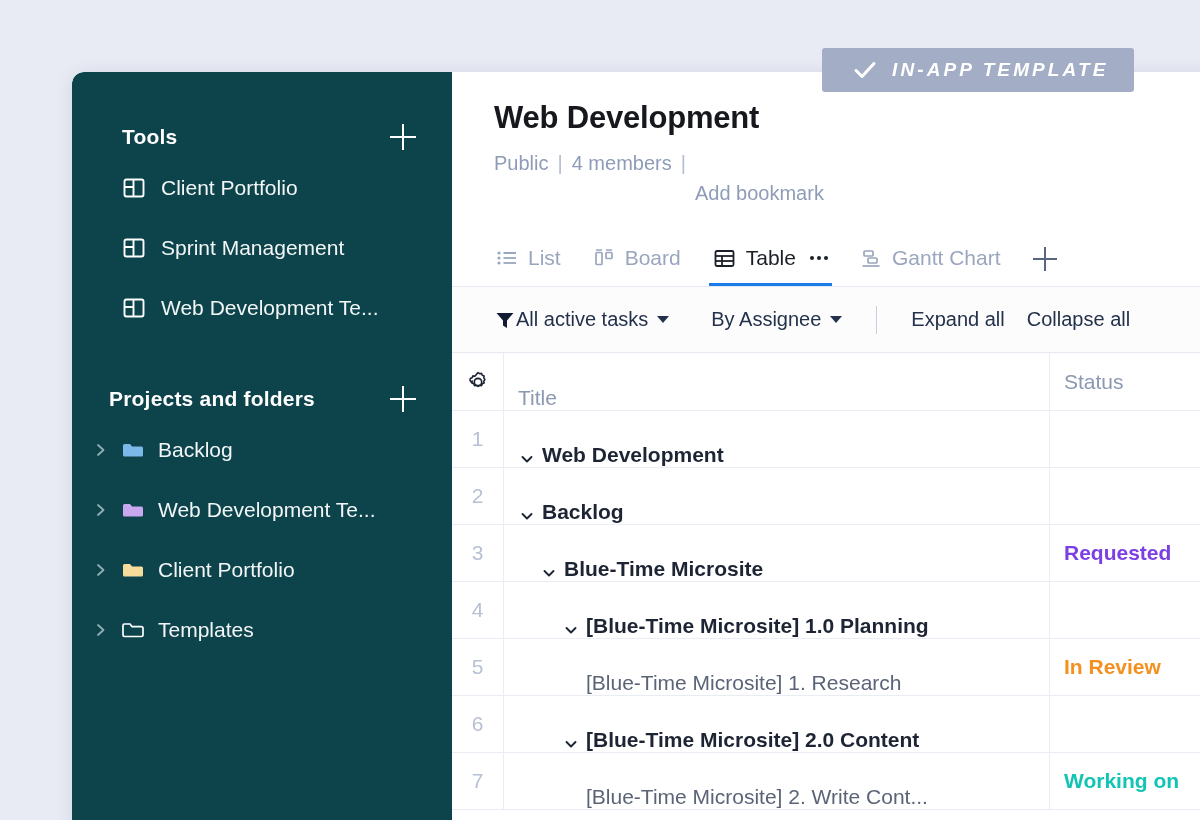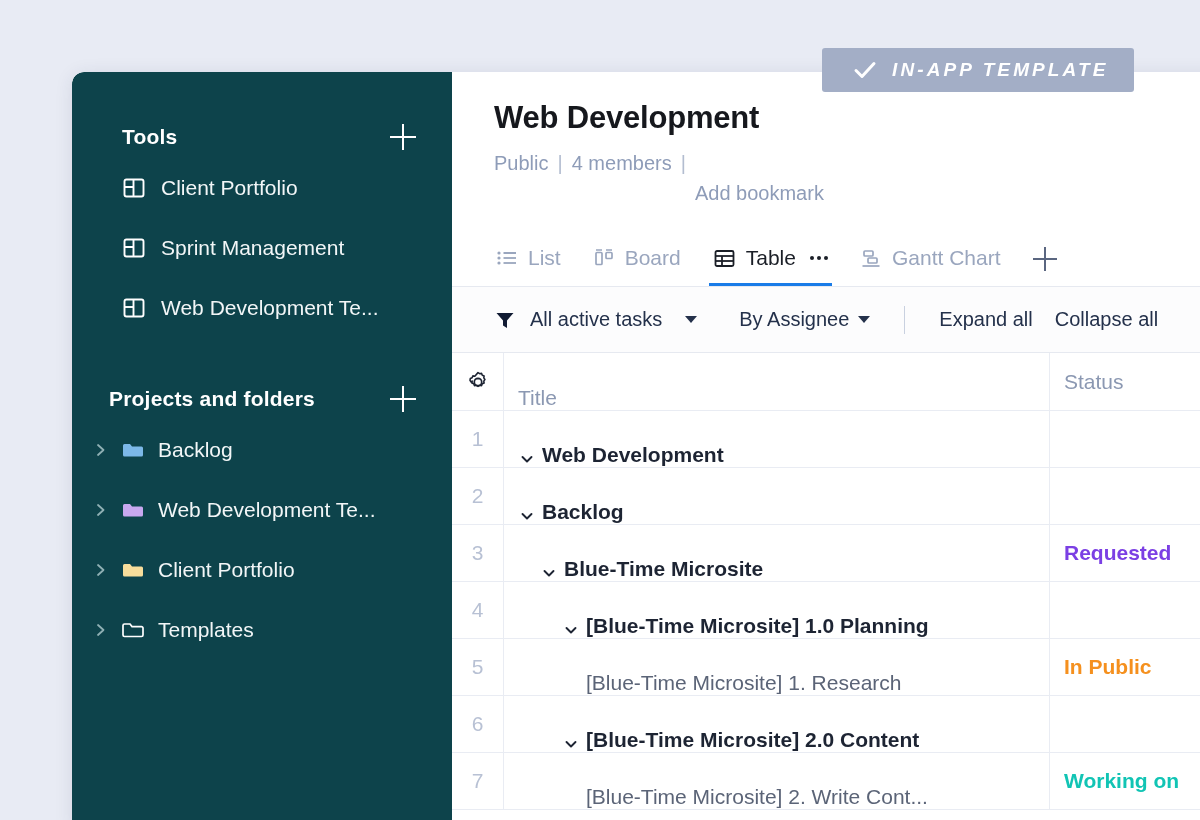--- a/index.html
+++ b/index.html
@@ -198,21 +198,21 @@
     padding-left: 42px;
     display: flex;
     align-items: center;
     gap: 0;
     border-bottom: 1px solid #e6e9f0;
     background: #fcfcfd;
     font-size: 20px;
     color: #24314b;
     white-space: nowrap;
   }
-  .tb-filter { display: flex; align-items: center; gap: 14px; }
+  .tb-filter { display: flex; align-items: center; }
   .caret {
     width: 0; height: 0;
     border-left: 6px solid transparent;
     border-right: 6px solid transparent;
     border-top: 7px solid #24314b;
     display: inline-block;
     margin-left: 9px;
   }
   .tb-item { display: flex; align-items: center; }
   .tb-gap1 { width: 42px; }
@@ -526,21 +526,21 @@
       </div>
 
       <div class="trow">
         <div class="c-num">5</div>
         <div class="c-title">
           <span class="ind2"></span>
           <span class="chev-spacer"></span>
           <span class="row-title leaf">[Blue-Time Microsite] 1. Research</span>
         </div>
         <div class="c-status">
-          <span class="status-text" style="color:#f5901e">In Public</span>
+          <span class="status-text" style="color:#f5901e">In Review</span>
         </div>
       </div>
 
       <div class="trow">
         <div class="c-num">6</div>
         <div class="c-title">
           <span class="ind2"></span>
           <span class="chev-row">
             <svg width="16" height="16" viewBox="0 0 16 16">
                 <path d="M3.5 6 L8 10.5 L12.5 6" stroke="#1d2433" stroke-width="1.9" fill="none" stroke-linecap="round" stroke-linejoin="round"></path>

